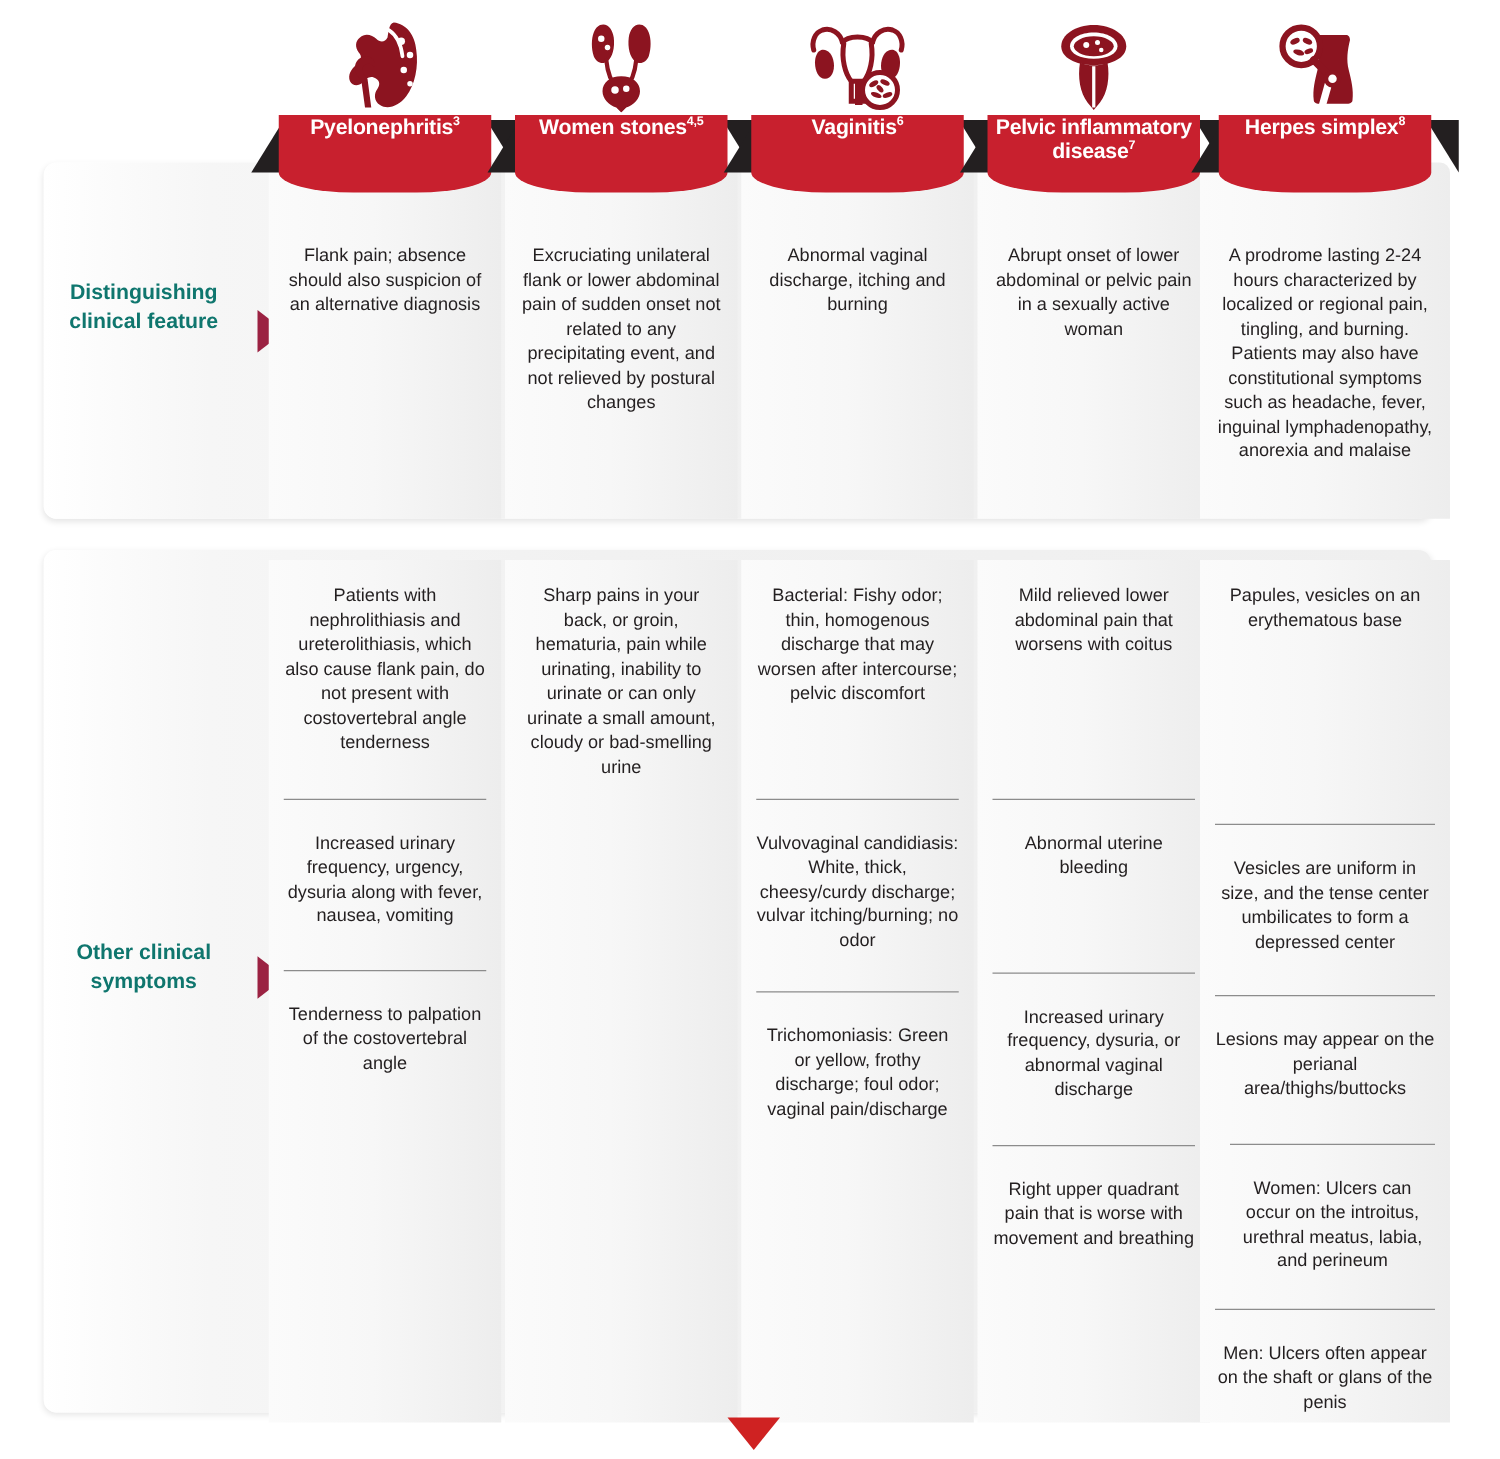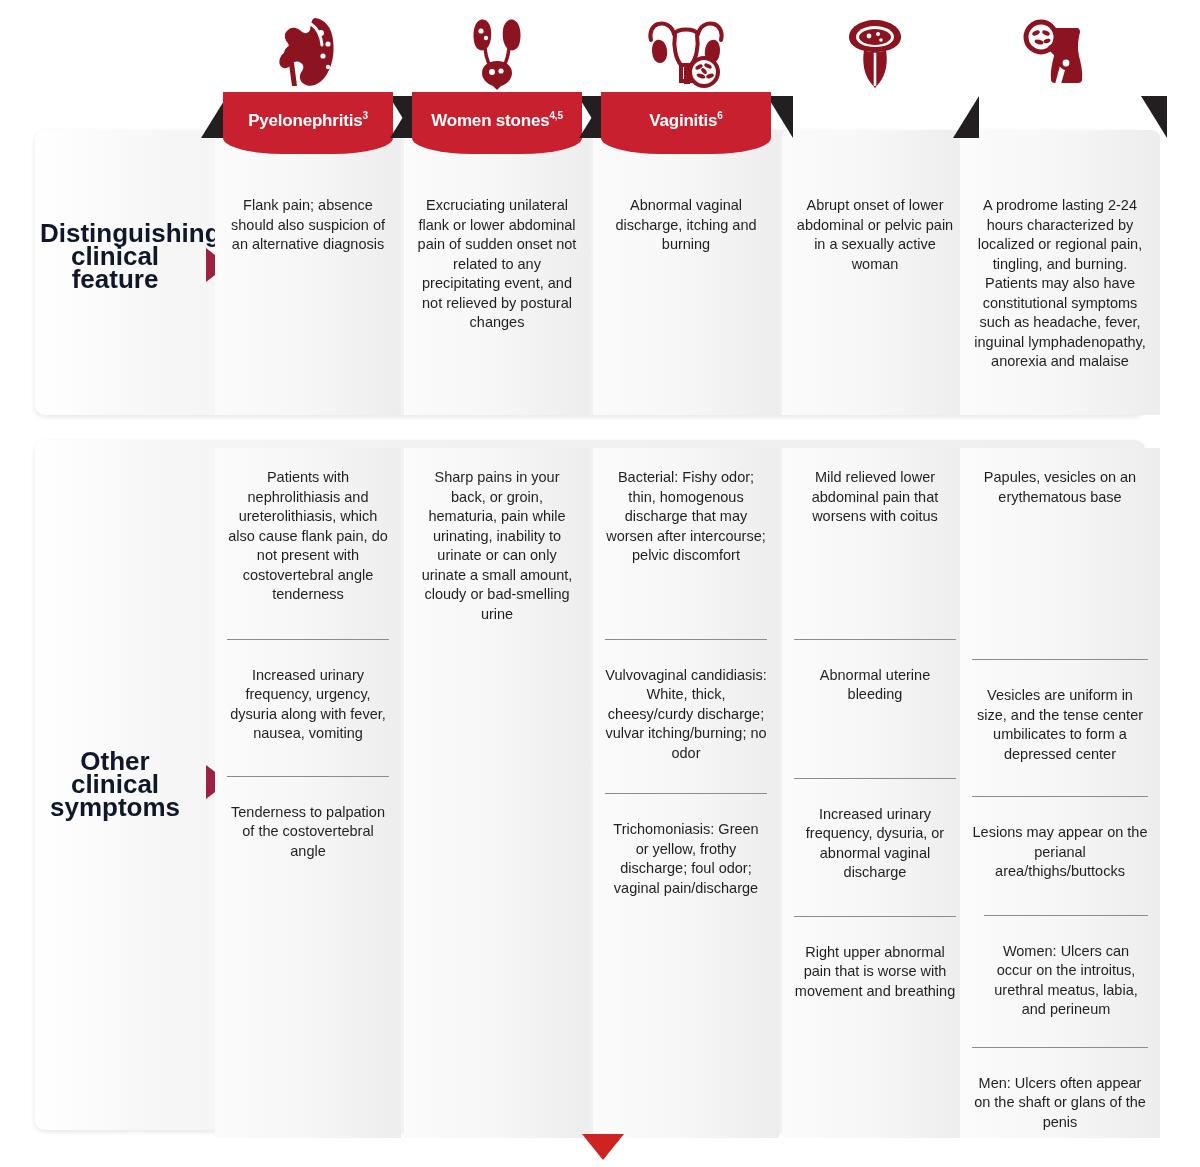--- a/index.html
+++ b/index.html
@@ -74,21 +74,20 @@
   }
   .ribbon .plate {
     position: absolute;
     left: 8px;
     top: 0;
     width: 170px;
     height: 62px;
     background: #c8202e;
     border-radius: 0 0 60px 60px / 0 0 16px 16px;
     display: flex;
-    align-items: center;
     justify-content: center;
     box-sizing: border-box;
     padding: 0 6px 6px 6px;
   }
   .ribbon .plate .title {
     color: #ffffff;
     font-weight: bold;
     font-size: 17px;
     line-height: 19px;
     text-align: center;
@@ -111,23 +110,23 @@
     box-shadow: 0 2px 5px rgba(0,0,0,0.10);
   }
   #row-1 { top: 130px; height: 285px; }
   #row-2 { top: 440px; height: 690px; }
 
   .row-label {
     position: absolute;
     left: 40px;
     width: 150px;
     text-align: center;
-    color: #0f172a;
+    color: #0f766e;
     font-weight: bold;
-    font-size: 26px;
+    font-size: 17px;
     line-height: 23px;
   }
   #label-1 { top: 222px; }
   #label-2 { top: 750px; }
 
   .row-arrow {
     position: absolute;
     width: 0; height: 0;
     border-style: solid;
     border-width: 17px 0 17px 22px;
@@ -234,21 +233,21 @@
   <div class="col-card r2" style="left:593px">
     <div class="entry" style="padding:20px 0 73px 0;">Bacterial: Fishy odor; thin, homogenous discharge that may worsen after intercourse; pelvic discomfort</div>
     <div class="entry" style="padding:26px 0 30px 0;">Vulvovaginal candidiasis: White, thick, cheesy/curdy discharge; vulvar itching/burning; no odor</div>
     <div class="entry" style="padding:26px 0 26px 0;">Trichomoniasis: Green or yellow, frothy discharge; foul odor; vaginal pain/discharge</div>
   </div>
 
   <div class="col-card r2" style="left:782px">
     <div class="entry" style="padding:20px 0 112px 0;">Mild relieved lower abdominal pain that worsens with coitus</div>
     <div class="entry" style="padding:26px 0 73px 0;">Abnormal uterine bleeding</div>
     <div class="entry" style="padding:26px 0 33px 0;">Increased urinary frequency, dysuria, or abnormal vaginal discharge</div>
-    <div class="entry" style="padding:26px 0 26px 0;">Right upper abnormal pain that is worse with movement and breathing</div>
+    <div class="entry" style="padding:26px 0 26px 0;">Right upper quadrant pain that is worse with movement and breathing</div>
   </div>
 
   <div class="col-card r2" style="left:960px;width:200px">
     <div class="entry" style="padding:20px 0 152px 0;">Papules, vesicles on an erythematous base</div>
     <div class="entry" style="padding:26px 0 32px 0;">Vesicles are uniform in size, and the tense center umbilicates to form a depressed center</div>
     <div class="entry" style="padding:26px 0 33px 0;">Lesions may appear on the perianal area/thighs/buttocks</div>
     <div class="entry" style="padding:26px 0 27px 0;margin-left:12px;">Women: Ulcers can occur on the introitus, urethral meatus, labia, and perineum</div>
     <div class="entry" style="padding:26px 0 20px 0;">Men: Ulcers often appear on the shaft or glans of the penis</div>
   </div>
 
@@ -343,20 +342,27 @@
             <path d="M35 12c11 0 19 5 19 11s-8 10-19 10-19-4-19-10 8-11 19-11z" fill="#ffffff"></path>
             <path d="M35 15c9 0 16 4 16 8s-7 8-16 8-16-4-16-8 7-8 16-8z"></path>
             <circle cx="29" cy="22" r="2.4" fill="#ffffff"></circle>
             <circle cx="38" cy="20" r="2" fill="#ffffff"></circle>
             <circle cx="41" cy="26" r="1.8" fill="#ffffff"></circle>
             <path d="M24 36c-2 12 0 24 6 32l5 6 5-6c6-8 8-20 6-32-5 3-17 3-22 0z"></path>
             <path d="M35 39v33" stroke="#ffffff" stroke-width="2.6" fill="none"></path>
           </g>
         </svg>
       </div>
+      <div class="ribbon">
+        <div class="tail tail-l"></div>
+        <div class="tail tail-r"></div>
+        <div class="plate">
+          <div class="title"><span>Pelvic inflammatory disease</span><sup>7</sup></div>
+        </div>
+      </div>
     </div>
 
     <div class="col-head" style="left:967px">
       <div class="icon-wrap">
         <svg width="86" height="76" viewBox="0 0 86 76">
           <g fill="#8c1420">
             <path d="M36 14h24c2 0 3 2 3 4-2 8-3 16-1 24 2 8 4 16 3 24 0 2-2 3-4 3H38c-2 0-4-1-4-3-1-8 1-16 3-24 2-8 1-16-1-24 0-2 0-4 0-4z"></path>
             <path d="M43 52l-5 18h6l4-14z" fill="#ffffff"></path>
           </g>
           <circle cx="24" cy="23" r="15" fill="#ffffff" stroke="#8c1420" stroke-width="5"></circle>
@@ -367,20 +373,23 @@
             <ellipse cx="30" cy="27" rx="3.6" ry="2" transform="rotate(-20 30 27)"></ellipse>
           </g>
           <path d="M34 34l12 12" stroke="#8c1420" stroke-width="6" stroke-linecap="round" fill="none"></path>
           <circle cx="49" cy="49" r="7" fill="#8c1420"></circle>
           <circle cx="49" cy="49" r="3.4" fill="#ffffff"></circle>
         </svg>
       </div>
       <div class="ribbon">
         <div class="tail tail-l"></div>
         <div class="tail tail-r"></div>
+        <div class="plate">
+          <div class="title"><span>Herpes simplex</span><sup>8</sup></div>
+        </div>
       </div>
     </div>
 
   </div>
 
   <div id="bottom-rail">
     <div class="rail-line"></div>
     <div class="rail-arrow"></div>
   </div>
 

